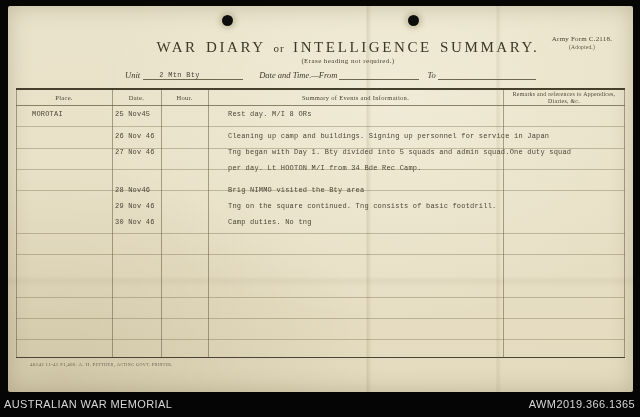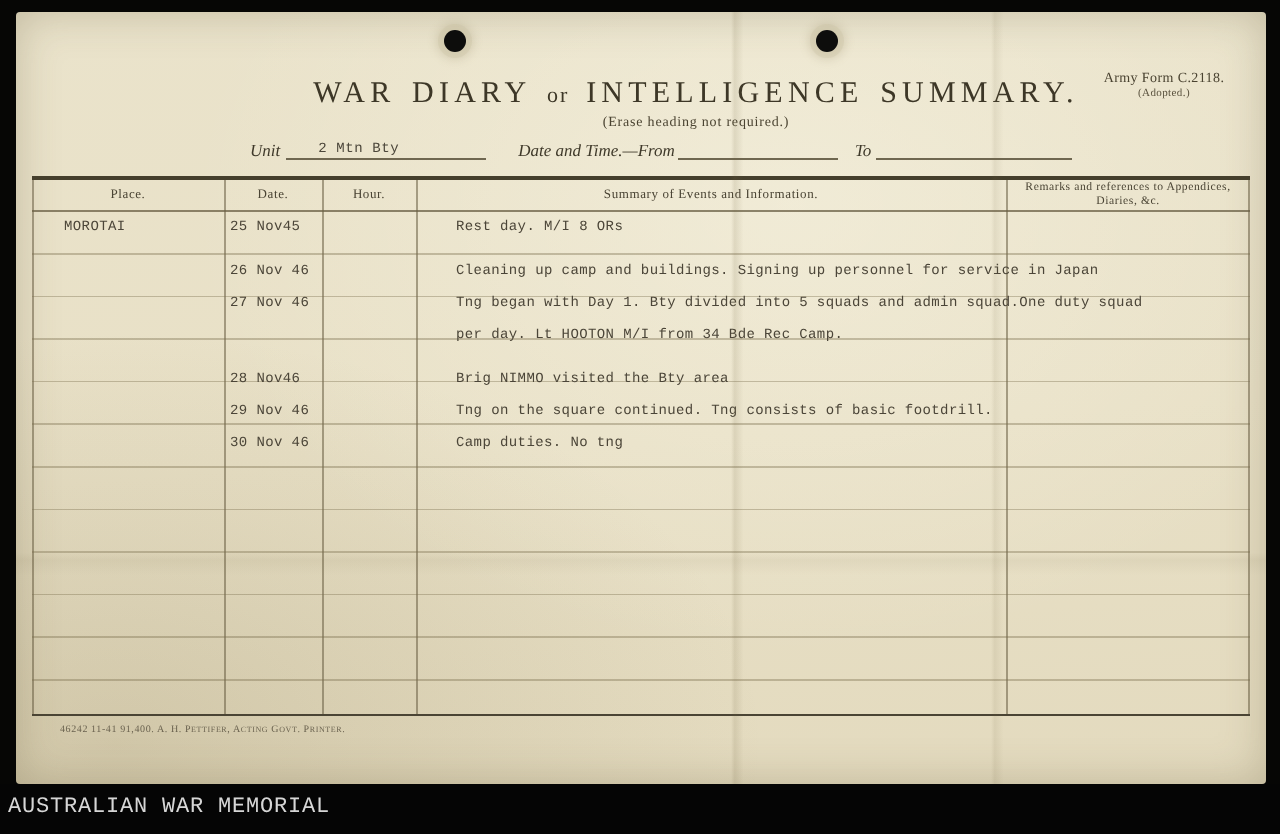--- a/index.html
+++ b/index.html
@@ -80,21 +80,21 @@
   .hour-cell { padding-left:4px; }
   .summary-cell { padding-left:20px; }
 
   .imprint { position:absolute; left:22px; top:356px; font-size:5px; letter-spacing:0.3px;
     color:#6b6350; font-variant:small-caps; }
 
   
   .caption-bar { position:absolute; left:0; top:392px; width:640px; height:25px;
     background:#050505; display:flex; align-items:center; justify-content:space-between;
     padding:0 5px 2px 4px; }
-  .caption-bar span { font-family:Liberation Mono, monospace; font-size:11px;
+  .caption-bar span { font-family:Liberation Sans, sans-serif; font-size:11px;
     letter-spacing:0.4px; color:#d6d6d6; }
 </style>
 </head>
 <body>
 
 <div class="stage">
 
   <div class="paper">
 
     <div class="punch-hole hole-1"></div>
@@ -187,15 +187,16 @@
             <div class="cell summary-cell">Camp duties. No tng</div>
           </div>
         </div>
     </div>
 
     <div class="imprint">46242   11-41   91,400.      A. H. Pettifer, Acting Govt. Printer.</div>
   </div>
 
   <div class="caption-bar">
     <span>AUSTRALIAN WAR MEMORIAL</span>
+    <span>AWM2019.366.1365</span>
   </div>
 
 </div>
 
 </body></html>

